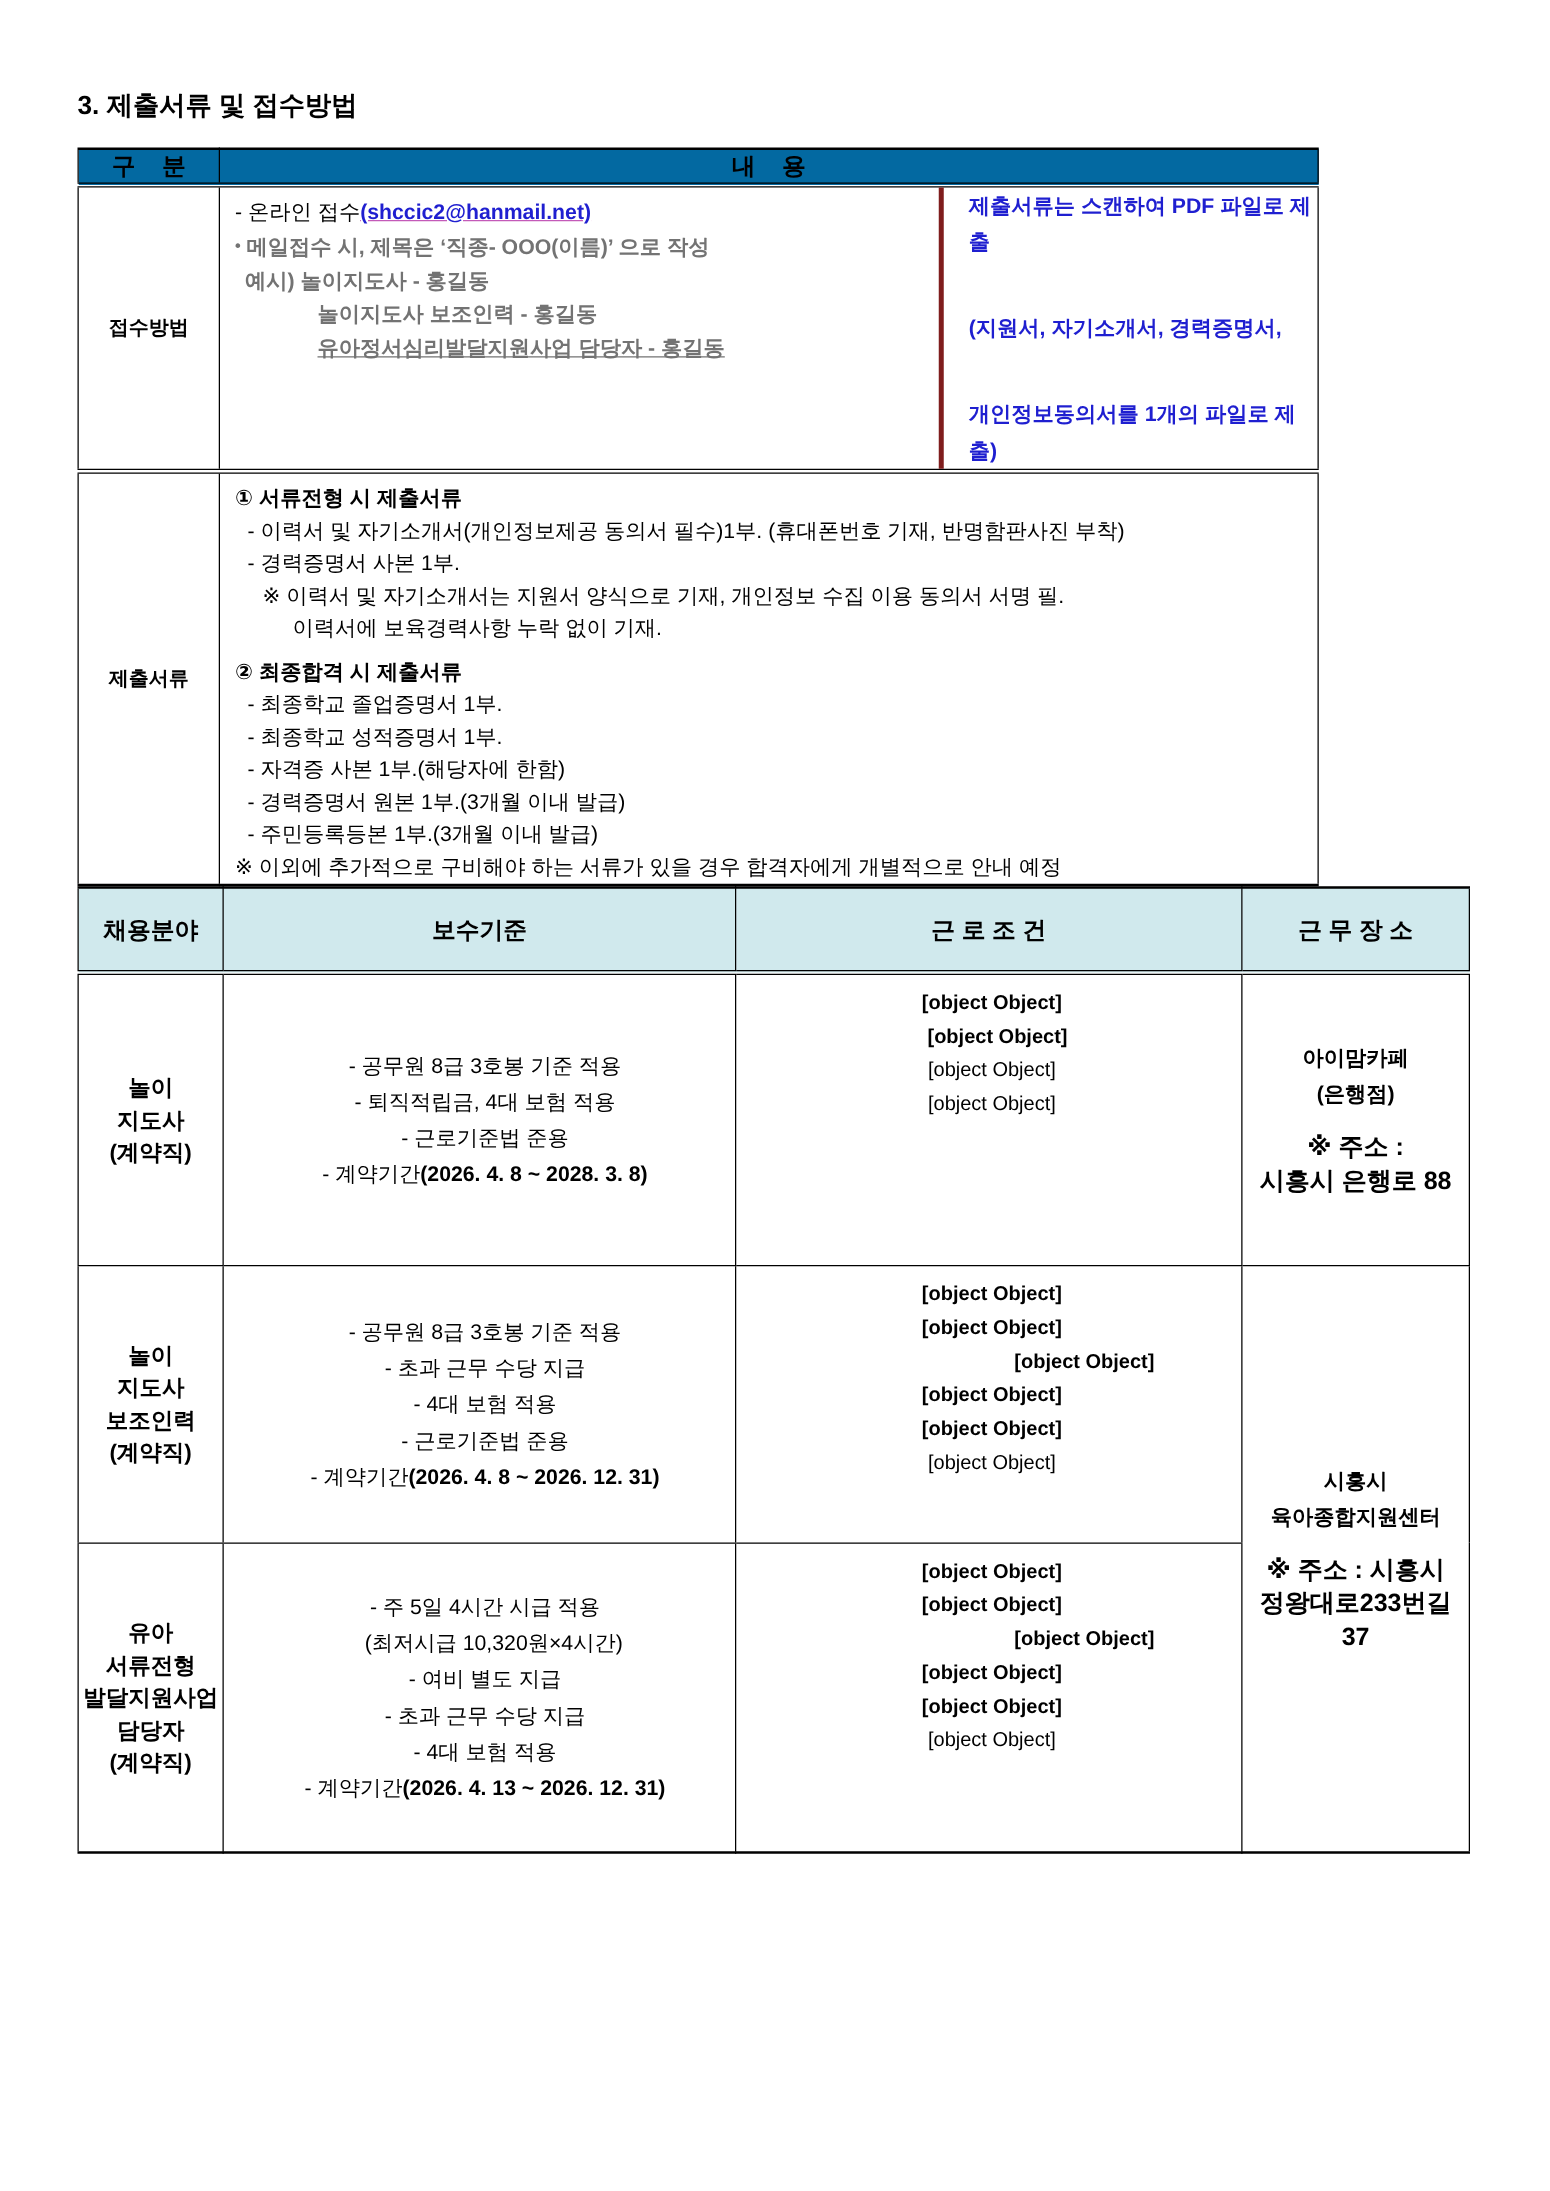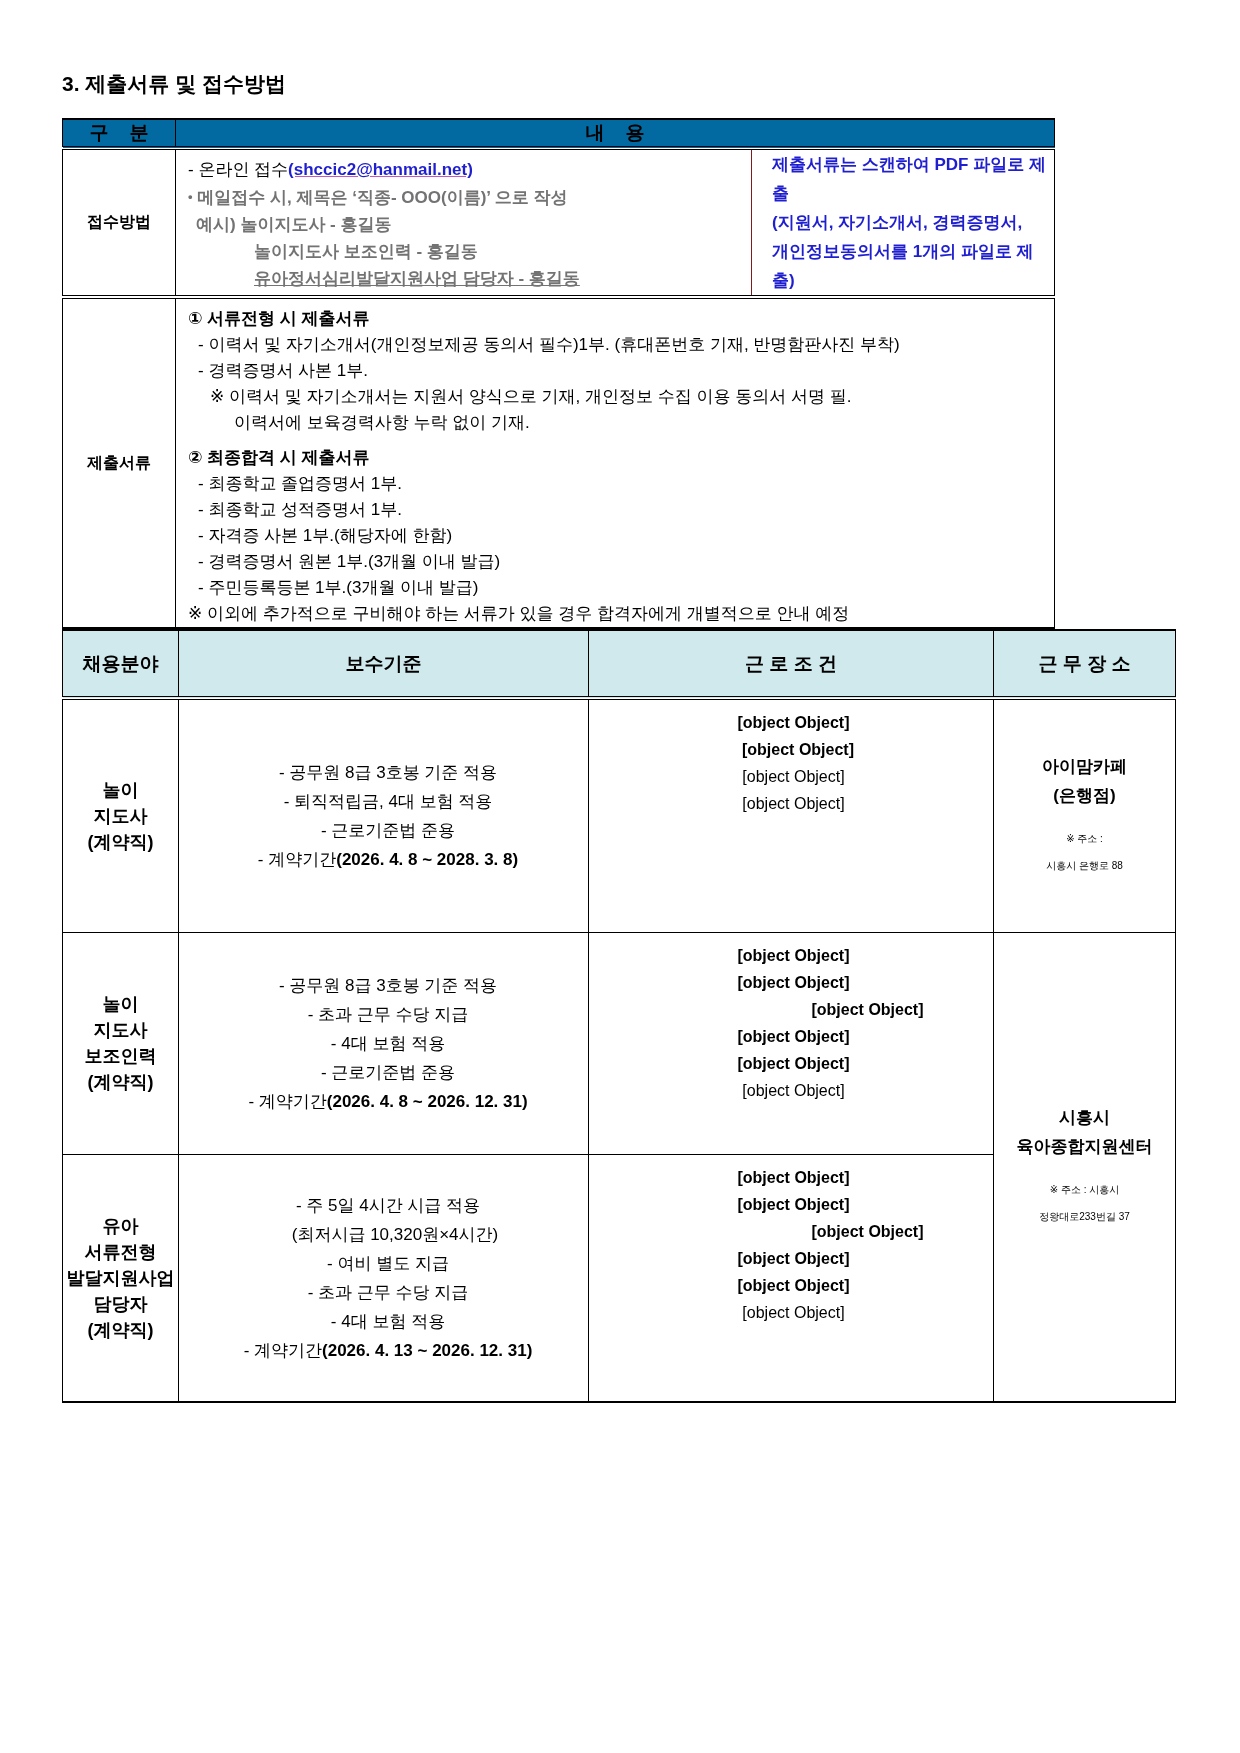--- a/index.html
+++ b/index.html
@@ -25,24 +25,24 @@
   }
   .t1 th + th{border-left:1px solid #000;}
   .t1 .cat{
     width:113px;text-align:center;vertical-align:middle;
     font-size:16px;font-weight:bold;border-right:1px solid #000;padding:0;
   }
   .t1-row1 > td{height:142px;border-bottom:4px double #000;}
   .t1-row2 > td{height:328px;}
   .content-cell{padding:0;vertical-align:top;}
   .apply-wrap{display:flex;height:100%;align-items:stretch;}
-  .apply-left{flex:0 0 563px;padding:6px 0 0 12px;border-right:1px solid #7f1d1d;
+  .apply-left{flex:0 0 563px;padding:6px 0 0 12px;border-right:4px solid #7f1d1d;
               font-size:17px;line-height:27px;}
   .apply-right{flex:1;display:flex;flex-direction:column;justify-content:center;
-               padding-left:20px;font-size:17px;line-height:29px;}
+               padding-left:20px;font-size:17px;line-height:29px;gap:40px;}
   .red{color:#737373;}
   .blue{color:#1f1fd0;}
   .bold{font-weight:bold;}
   .email{color:#1f1fd0;font-weight:bold;text-decoration:underline;
          text-decoration-color:#c45ab8;}
   .ex0{padding-left:8px;}
   .ex{padding-left:66px;}
   .u{text-decoration:underline;}
   .bullet{font-size:13px;vertical-align:2px;}
 
@@ -69,21 +69,21 @@
   .t2 .pay{vertical-align:middle;padding:6px 4px 6px 13px;font-size:17px;line-height:29px;}
   .t2 .pay .ind-sm{padding-left:14px;}
   .t2 .bd{font-weight:bold;}
   .t2 .cond{vertical-align:top;padding:9px 6px 0 11px;font-size:16px;line-height:27px;}
   .t2 .cond .ind1w{padding-left:9px;}
   .t2 .cond .ind2{padding-left:148px;}
   .t2 .place{
     vertical-align:middle;text-align:center;padding:4px 6px;
   }
   .place-name{font-size:17px;font-weight:bold;line-height:29px;}
-  .place-addr{margin-top:15px;font-size:10px;font-weight:normal;line-height:27px;}
+  .place-addr{margin-top:15px;font-size:20px;font-weight:bold;line-height:27px;}
   .r1 > td{height:234px;}
   .r2 > td{height:222px;}
   .r3 > td{height:248px;}
 </style>
 </head>
 <body>
 
 <div class="page">
 
   <h2 class="sec-title">3. 제출서류 및 접수방법</h2>

